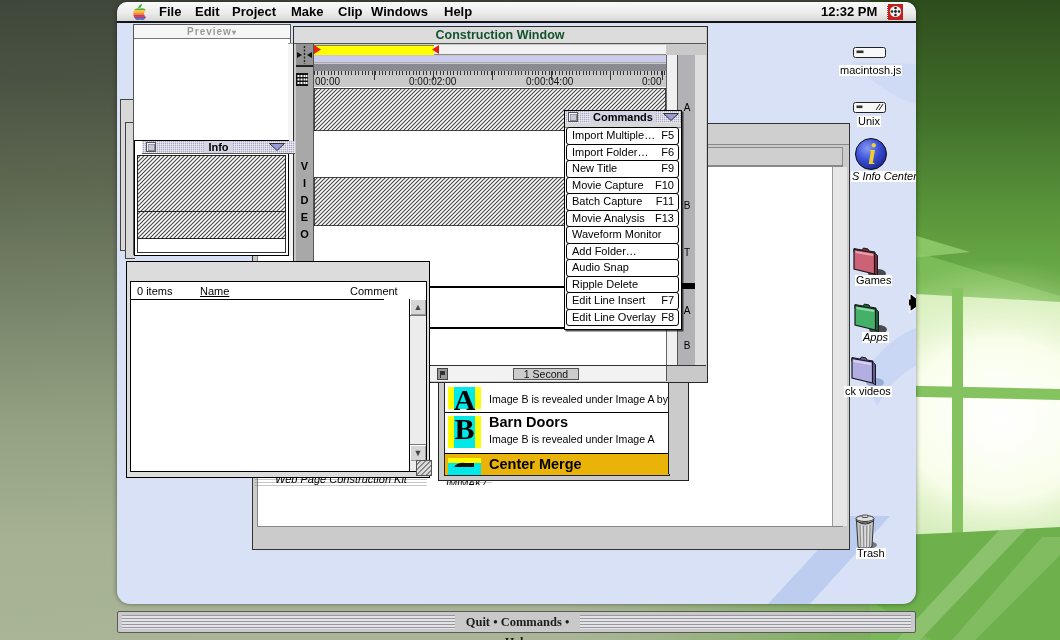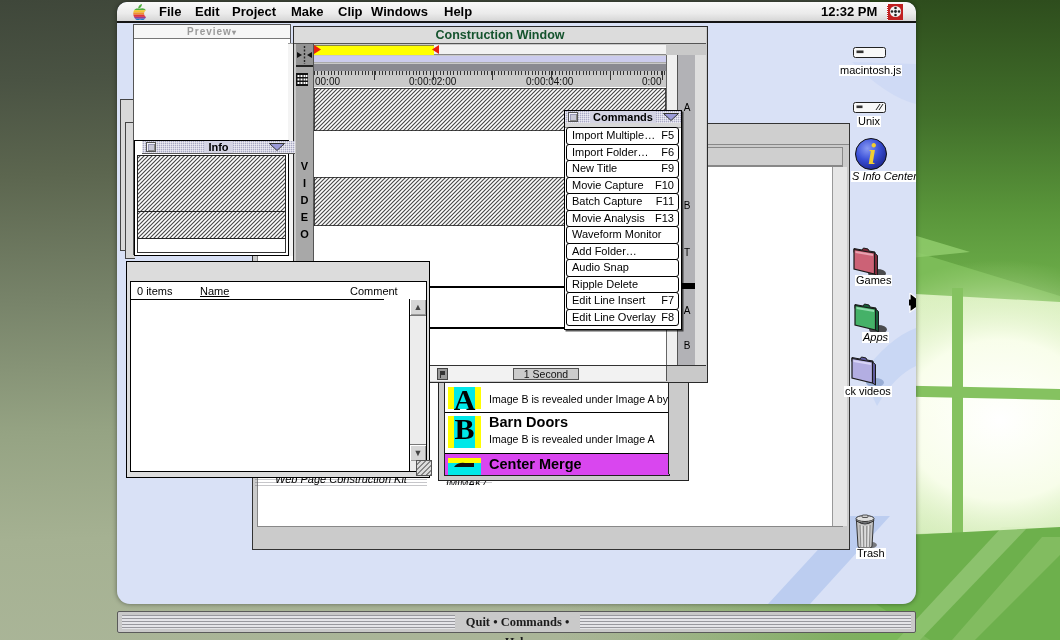--- a/index.html
+++ b/index.html
@@ -136,21 +136,21 @@
             </div>
           <div class="abs tdesc" style="left:44px;top:2px;">Image B is revealed under Image A by<br>horizontal or vertical bars.</div>
         </div>
         <div class="abs" style="left:0;top:156px;width:224px;height:41px;background:#fff;border-top:1.5px solid #000;">
           <div class="abs ticon" style="left:3px;top:3px;height:32px;">
               <span class="tlet">B</span>
             </div>
           <div class="abs" style="left:44px;top:1px;font-size:14.5px;font-weight:bold;color:#000;">Barn Doors</div>
           <div class="abs tdesc" style="left:44px;top:16px;">Image B is revealed under Image A<br>from the center outwards.</div>
         </div>
-        <div class="abs" style="left:0;top:197px;width:224px;height:25px;background:#d946ef;border-top:1.5px solid #000;">
+        <div class="abs" style="left:0;top:197px;width:224px;height:25px;background:#eab308;border-top:1.5px solid #000;">
           <div class="abs ticon2" style="left:3px;top:4px;height:18px;"><svg width="33" height="18" viewBox="0 0 33 18">
                 <path d="M6 9 Q10 4 17 5 L26 5 L26 9 Z" fill="#111"></path>
               </svg></div>
           <div class="abs" style="left:44px;top:2px;font-size:14.5px;font-weight:bold;color:#000;">Center Merge</div>
           <div class="abs tdesc" style="left:44px;top:17px;text-decoration:line-through;">Image A splits into 4 parts and slides</div>
         </div>
       </div>
       <div class="abs" style="left:229px;top:2px;width:17px;height:219px;background:#cbcbcb;border-left:1px solid #222;"></div>
     </div>
 

